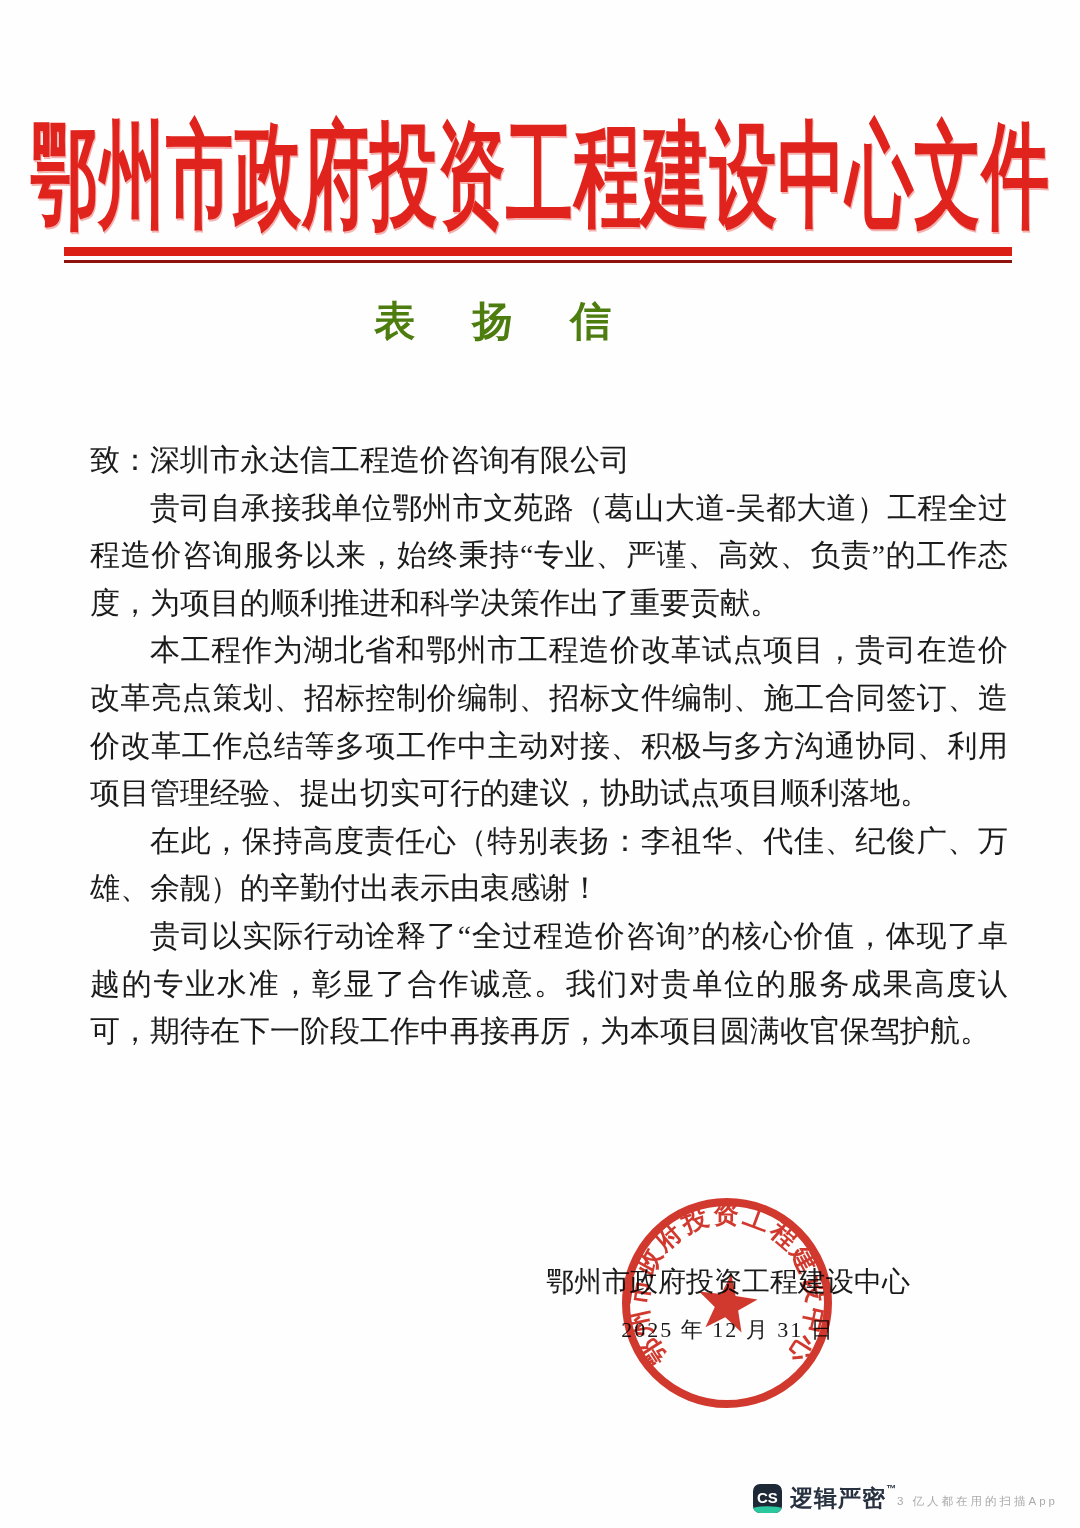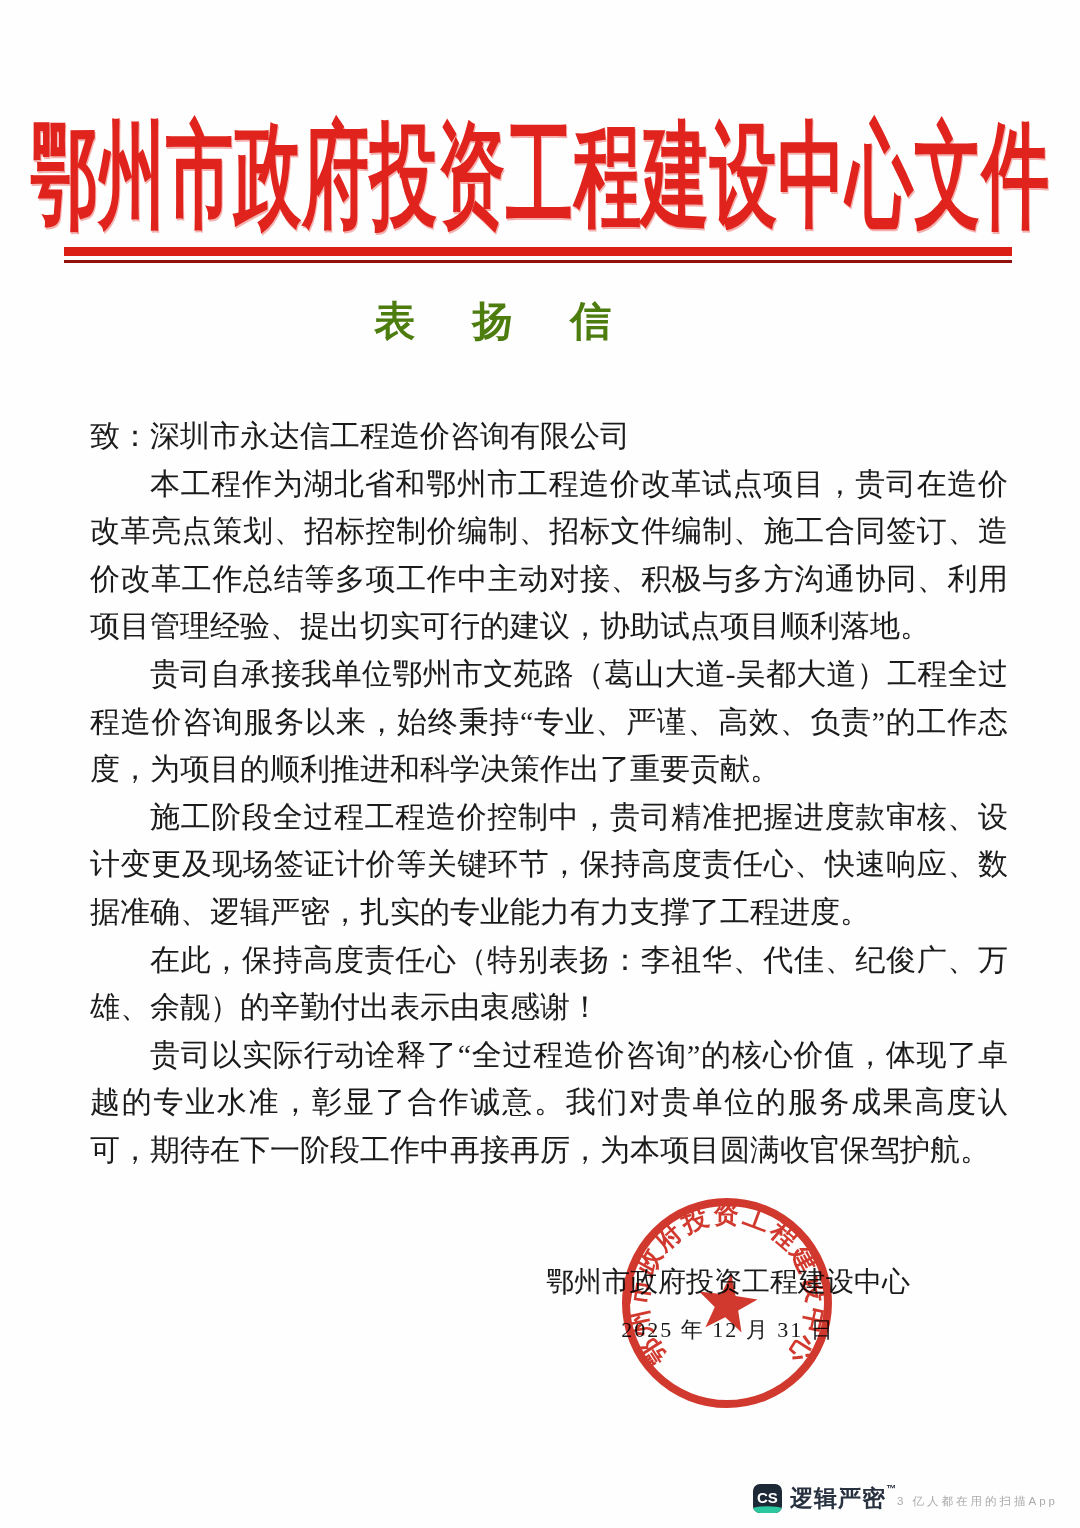--- a/index.html
+++ b/index.html
@@ -49,21 +49,21 @@
     text-align: center;
     font-size: 41px;
     font-weight: bold;
     color: #4d7c0f;
     letter-spacing: 8px;
   }
 
   .letter-body {
     position: absolute;
     left: 90px;
-    top: 412px;
+    top: 436px;
     width: 918px;
     font-size: 30px;
     line-height: 47.6px;
     color: #1b1b1b;
     text-align: justify;
   }
   .letter-body p { text-indent: 2em; }
   .letter-body p.salutation { text-indent: 0; }
 
   .signature {
@@ -146,23 +146,22 @@
 
   <div class="divider">
     <div class="divider-thick"></div>
     <div class="divider-thin"></div>
   </div>
 
   <div class="letter-title">表　扬　信</div>
 
   <div class="letter-body">
     <p class="salutation">致：深圳市永达信工程造价咨询有限公司</p>
+    <p>贵司自承接我单位鄂州市文苑路（葛山大道-吴都大道）工程全过程造价咨询服务以来，始终秉持“专业、严谨、高效、负责”的工作态度，为项目的顺利推进和科学决策作出了重要贡献。</p>
     <p>本工程作为湖北省和鄂州市工程造价改革试点项目，贵司在造价改革亮点策划、招标控制价编制、招标文件编制、施工合同签订、造价改革工作总结等多项工作中主动对接、积极与多方沟通协同、利用项目管理经验、提出切实可行的建议，协助试点项目顺利落地。</p>
-    <p>贵司自承接我单位鄂州市文苑路（葛山大道-吴都大道）工程全过程造价咨询服务以来，始终秉持“专业、严谨、高效、负责”的工作态度，为项目的顺利推进和科学决策作出了重要贡献。</p>
-    <p>施工阶段全过程工程造价控制中，贵司精准把握进度款审核、设计变更及现场签证计价等关键环节，保持高度责任心、快速响应、数据准确、逻辑严密，扎实的专业能力有力支撑了工程进度。</p>
     <p>在此，保持高度责任心（特别表扬：李祖华、代佳、纪俊广、万雄、余靓）的辛勤付出表示由衷感谢！</p>
     <p>贵司以实际行动诠释了“全过程造价咨询”的核心价值，体现了卓越的专业水准，彰显了合作诚意。我们对贵单位的服务成果高度认可，期待在下一阶段工作中再接再厉，为本项目圆满收官保驾护航。</p>
   </div>
 
   <div class="signature">
     <div class="signature-org">鄂州市政府投资工程建设中心</div>
     <div class="signature-date">2025 年 12 月 31 日</div>
   </div>
 
   <svg class="seal" viewBox="0 0 222 222" xmlns="http://www.w3.org/2000/svg">

